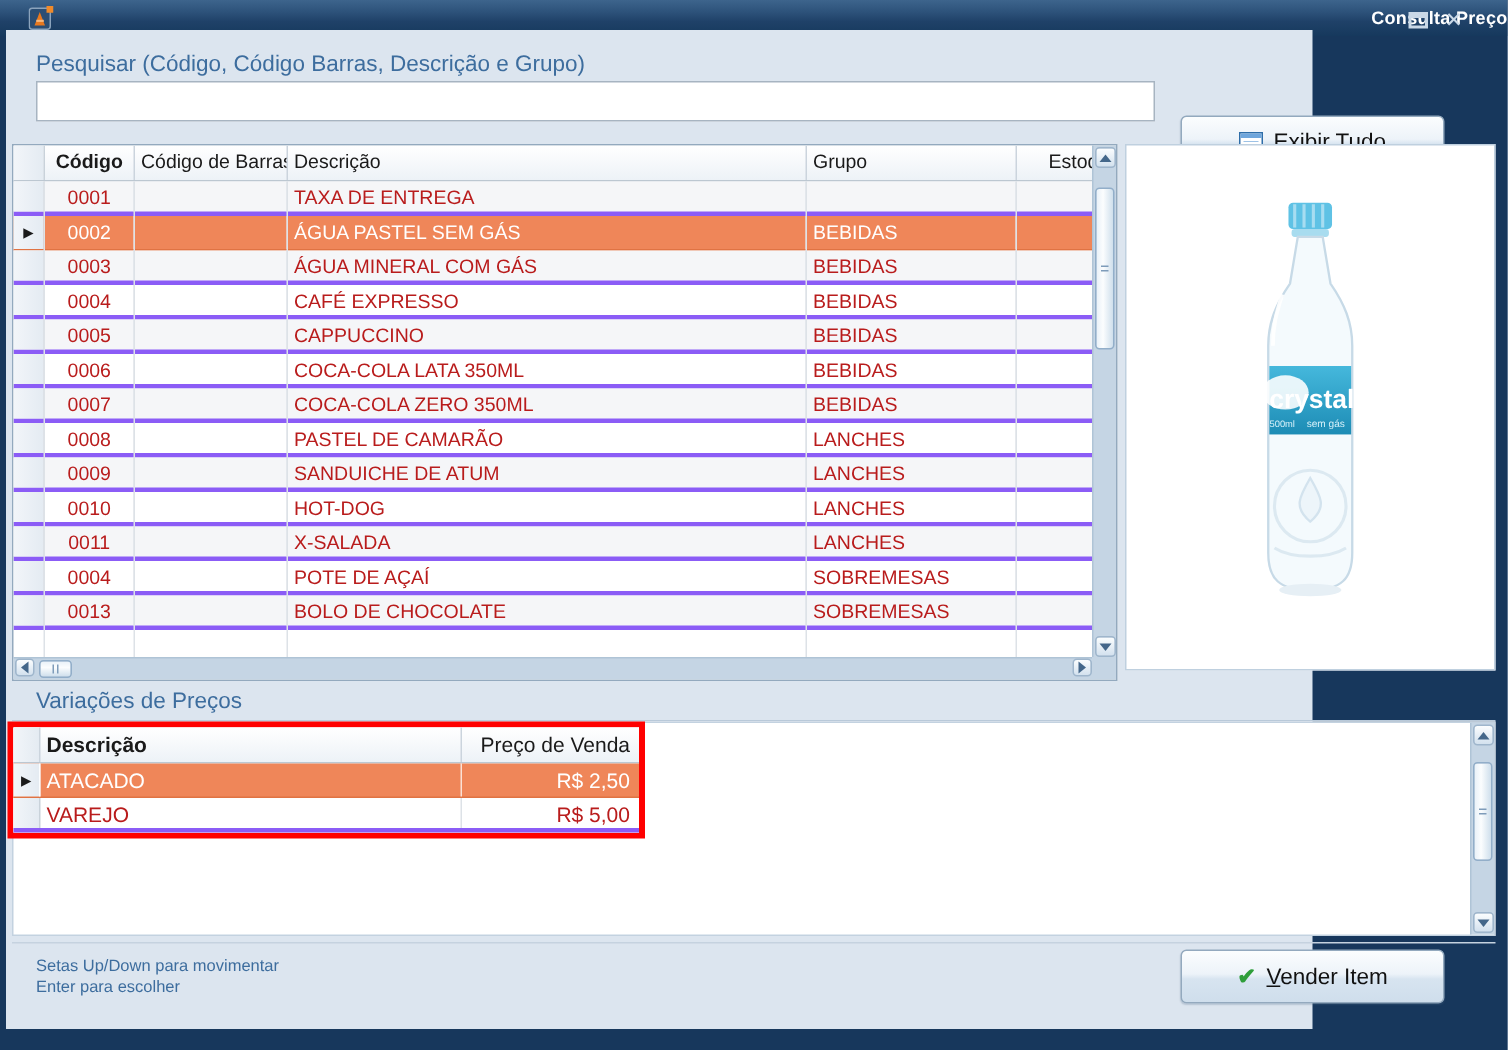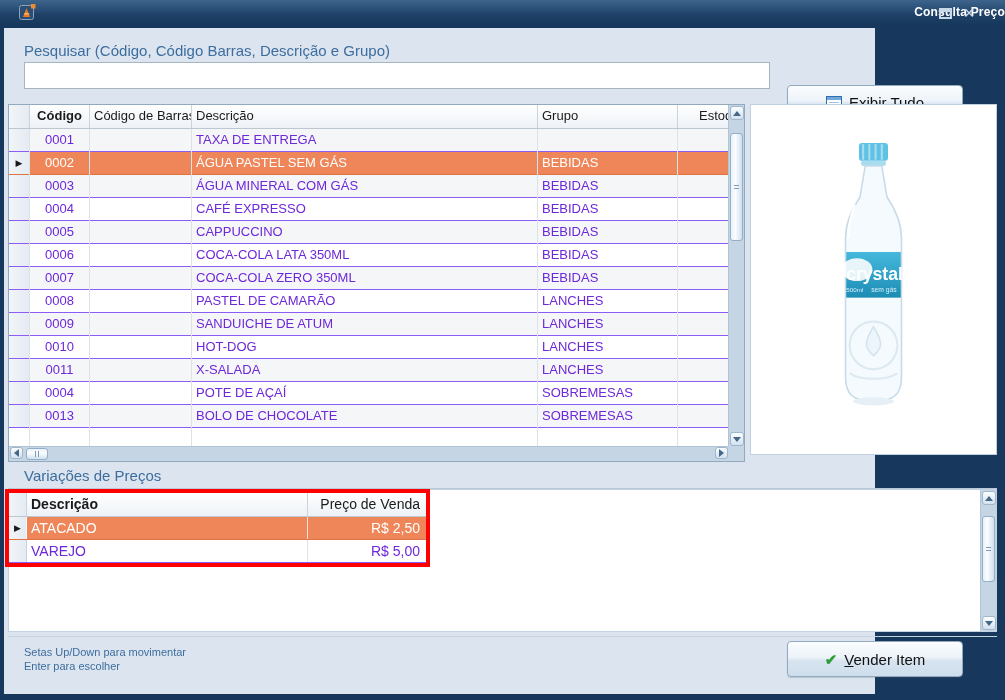--- a/index.html
+++ b/index.html
@@ -10,21 +10,21 @@
   .window { position:absolute; inset:0; background:#17375C; }
   .titlebar { position:absolute; left:0; top:0; width:1005px; height:24px;
     background:linear-gradient(180deg,#3D648C 0%,#2C5179 35%,#1F4168 60%,#16395D 100%);
     display:flex; align-items:center; padding-left:19px;justify-content:space-between; }
   .app-icon { width:17px; height:17px; position:relative; margin-right:7px; flex:0 0 auto; }
   .title-text { color:#FFFFFF; font-size:12px; font-weight:bold; letter-spacing:.2px; }
   .win-controls { position:absolute; right:30px; top:7px; display:flex; gap:11px; align-items:center; }
   .btn-max { width:13px; height:11px; border:2px solid #C9D8E7; border-top:4px solid #C9D8E7; cursor:default; }
   .btn-close { color:#C9D8E7; font-size:14px; font-weight:bold; line-height:12px; cursor:default; }
 
-  .content { position:absolute; left:4px; top:28px; width:871px; height:666px;
+  .content { position:absolute; left:4px; top:20px; width:871px; height:666px;
     background:#DCE5EF; }
 
   
   .search-label { position:absolute; left:20px; top:14px; font-size:15px; color:#3D6D9E; }
   .search-input { position:absolute; left:20px; top:34px; width:746px; height:27px;
     border:1px solid #A7B4C1; background:#FFFFFF; font-size:14px; padding:0 5px; outline:none; }
 
   
   .btn3d { position:absolute; width:176px; height:35px; border:1px solid #93A9BE; border-radius:4px;
     background:linear-gradient(180deg,#FBFDFE 0%,#EDF3F9 45%,#D7E4F0 55%,#CFDEEC 100%);
@@ -40,21 +40,21 @@
     background:repeating-linear-gradient(180deg,#9DC2E6 0 1px,transparent 1px 3px); }
   .icon-check { color:#2E9E3A; font-size:15px; font-weight:bold; line-height:15px; }
 
   
   .grid { position:absolute; left:4px; top:76px; width:737px; height:358px;
     background:#FFFFFF; border:1px solid #93A9BE; }
   .grid-client { position:absolute; left:0; top:0; width:720px; height:342px; overflow:hidden; }
   .ghead { display:flex; height:24px; background:linear-gradient(180deg,#FFFFFF,#EDF2F7);
     border-bottom:1px solid #BCC7D1; font-size:13px; color:#1A1A1A; }
   .ghead .cell { border-right:1px solid #CBD4DD; }
-  .grow { display:flex; height:23px; background:#FFFFFF; border-bottom:1px solid #8b5cf6; font-size:13px; color:#6d28d9; }
+  .grow { display:flex; height:23px; background:#FFFFFF; border-bottom:3px solid #8b5cf6; font-size:13px; color:#b91c1c; }
   .grow.alt { background:#F5F6F8; }
   .grow.sel { background:#EF8659; color:#FFFFFF; border-bottom:1px solid #E07343; }
   .grow.sel .cell { border-right:1px solid rgba(255,255,255,.75); }
   .cell { padding:0 4px; line-height:22px; white-space:nowrap; overflow:hidden; border-right:1px solid #DDE2E7; }
   .col-ind { width:21px; padding:0; background:linear-gradient(90deg,#F2F5F9,#E4EBF2); border-right:1px solid #C9D2DA !important;
     display:flex; align-items:center; justify-content:center; }
   .grow.sel .col-ind { background:linear-gradient(90deg,#F2F5F9,#E4EBF2); }
   .ind-arrow { color:#1A1A1A; font-size:9px; line-height:9px; }
   .col-cod { width:60px; text-align:center; }
   .col-bar { width:102px; }

